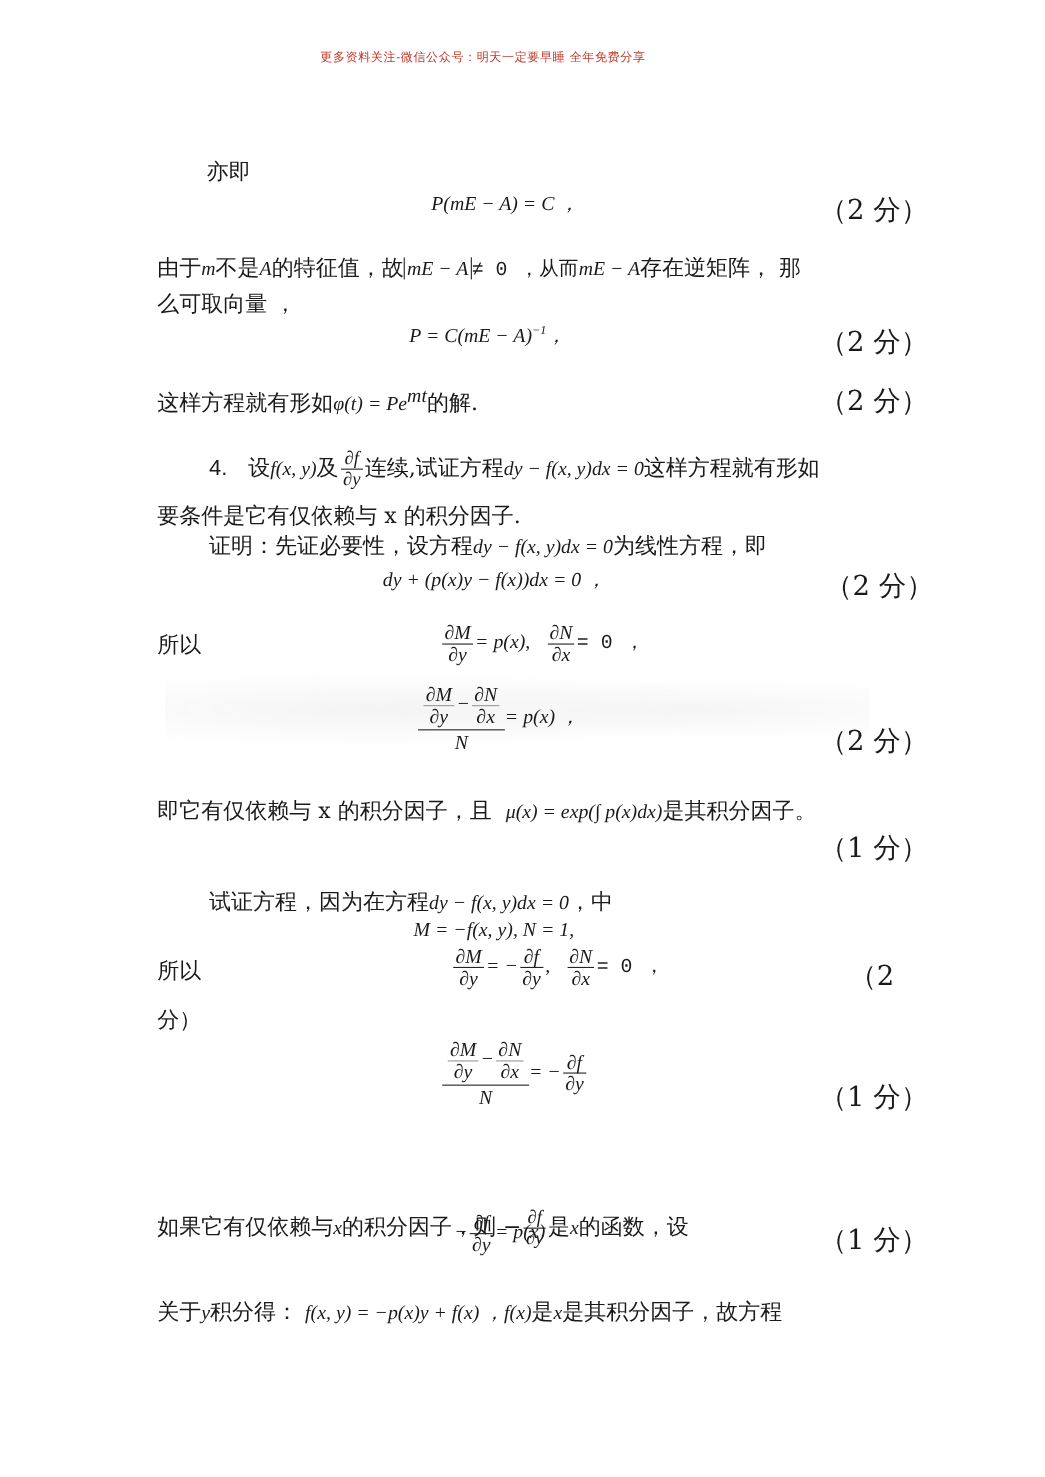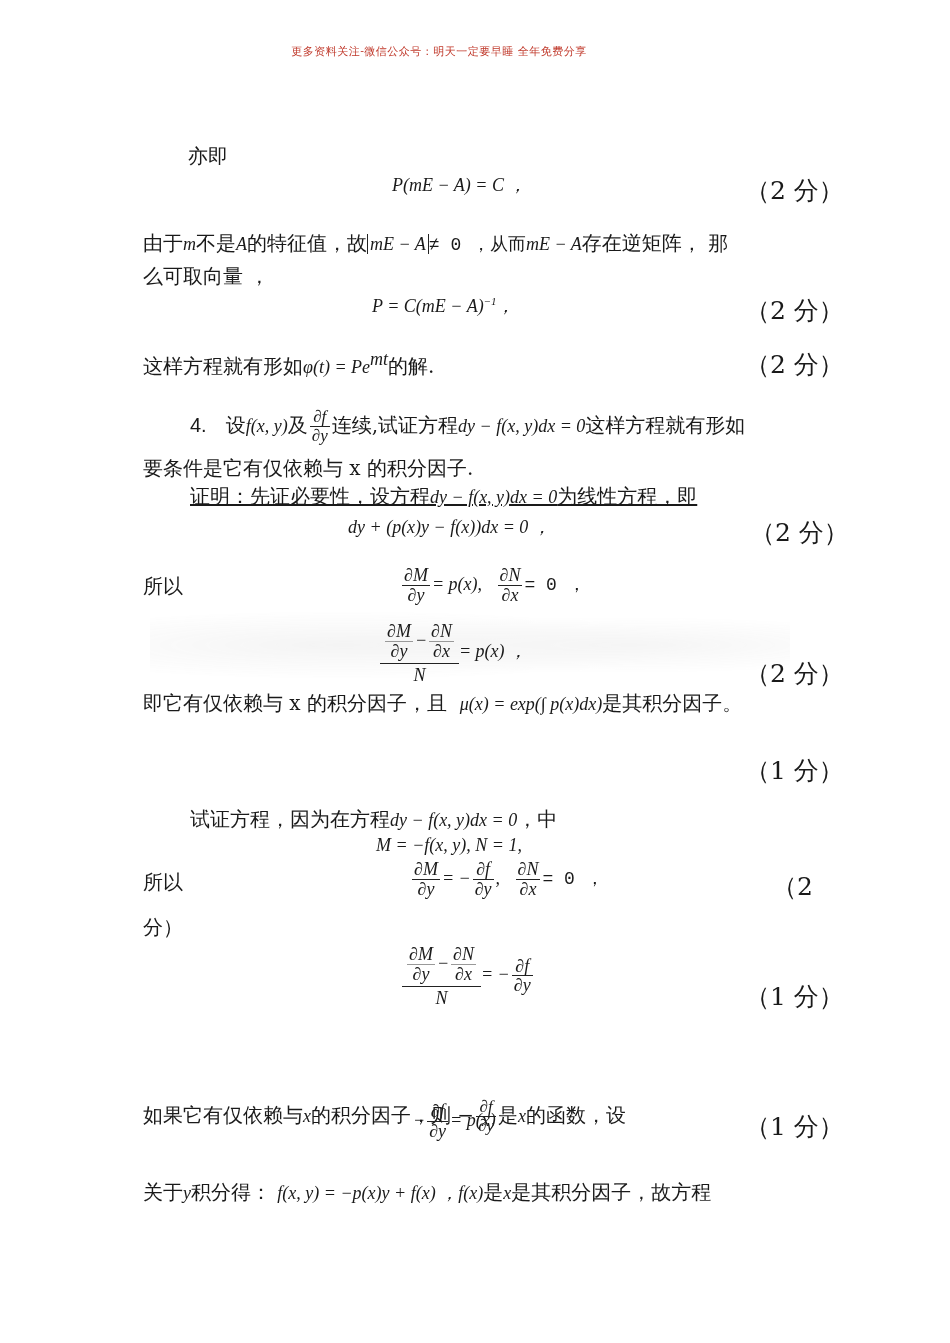--- a/index.html
+++ b/index.html
@@ -47,37 +47,37 @@
 <div class="line" style="left:143px;top:350px;">
   <span>这样方程就有形如</span><span class="math">φ(t) = Pe</span><sup class="math">mt</sup><span>的解.</span>
 </div>
 <div class="score" style="left:745px;top:348px;">（2 分）</div>
 
 <div class="line" style="left:190px;top:408px;">
   <span style="font-family:'Liberation Sans',sans-serif;">4.</span>&nbsp;&nbsp;
   <span>设</span><span class="math">f(x, y)</span><span>及</span><span class="frac small math"><span class="num">∂f</span><span>∂y</span></span><span>连续,试证方程</span><span class="math">dy − f(x, y)dx = 0</span><span>这样方程就有形如</span>
 </div>
 <div class="line" style="left:143px;top:458px;">要条件是它有仅依赖与 x 的积分因子.</div>
-<div class="line" style="left:190px;top:486px;text-decoration:underline;">
+<div class="line" style="left:190px;top:486px;">
   <span>证明：先证必要性，设方程</span><span class="math">dy − f(x, y)dx = 0</span><span>为线性方程，即</span>
 </div>
 <div class="line math" style="left:348px;top:518px;">dy + (p(x)y − f(x))dx = 0 ，</div>
 <div class="score" style="left:750px;top:516px;">（2 分）</div>
 
 <div class="line" style="left:143px;top:576px;">所以</div>
 <div class="line math" style="left:400px;top:566px;">
   <span class="frac"><span class="num">∂M</span><span>∂y</span></span><span>= p(x),</span>&nbsp;&nbsp;
   <span class="frac"><span class="num">∂N</span><span>∂x</span></span><span class="up">= 0 ，</span>
 </div>
 <div class="line math" style="left:380px;top:622px;">
   <span class="bigfrac"><span class="num" style="display:block;"><span class="frac innerfrac"><span class="num">∂M</span><span>∂y</span></span><span>−</span><span class="frac innerfrac"><span class="num">∂N</span><span>∂x</span></span></span><span class="den" style="display:block;">N</span></span><span>= p(x) ，</span>
 </div>
 <div class="score" style="left:745px;top:657px;">（2 分）</div>
 
-<div class="line" style="left:143px;top:693px;">
+<div class="line" style="left:143px;top:727px;">
   <span>即它有仅依赖与 x 的积分因子，且</span>&nbsp;&nbsp;<span class="math">μ(x) = exp(∫ p(x)dx)</span><span>是其积分因子。</span>
 </div>
 <div class="score" style="left:745px;top:754px;">（1 分）</div>
 
 <div class="line" style="left:190px;top:809px;">
   <span>试证方程，因为在方程</span><span class="math">dy − f(x, y)dx = 0</span><span>，中</span>
 </div>
 <div class="line math" style="left:376px;top:836px;">M = −f(x, y),   N = 1,</div>
 <div class="line" style="left:143px;top:872px;">所以</div>
 <div class="line math" style="left:410px;top:860px;">

